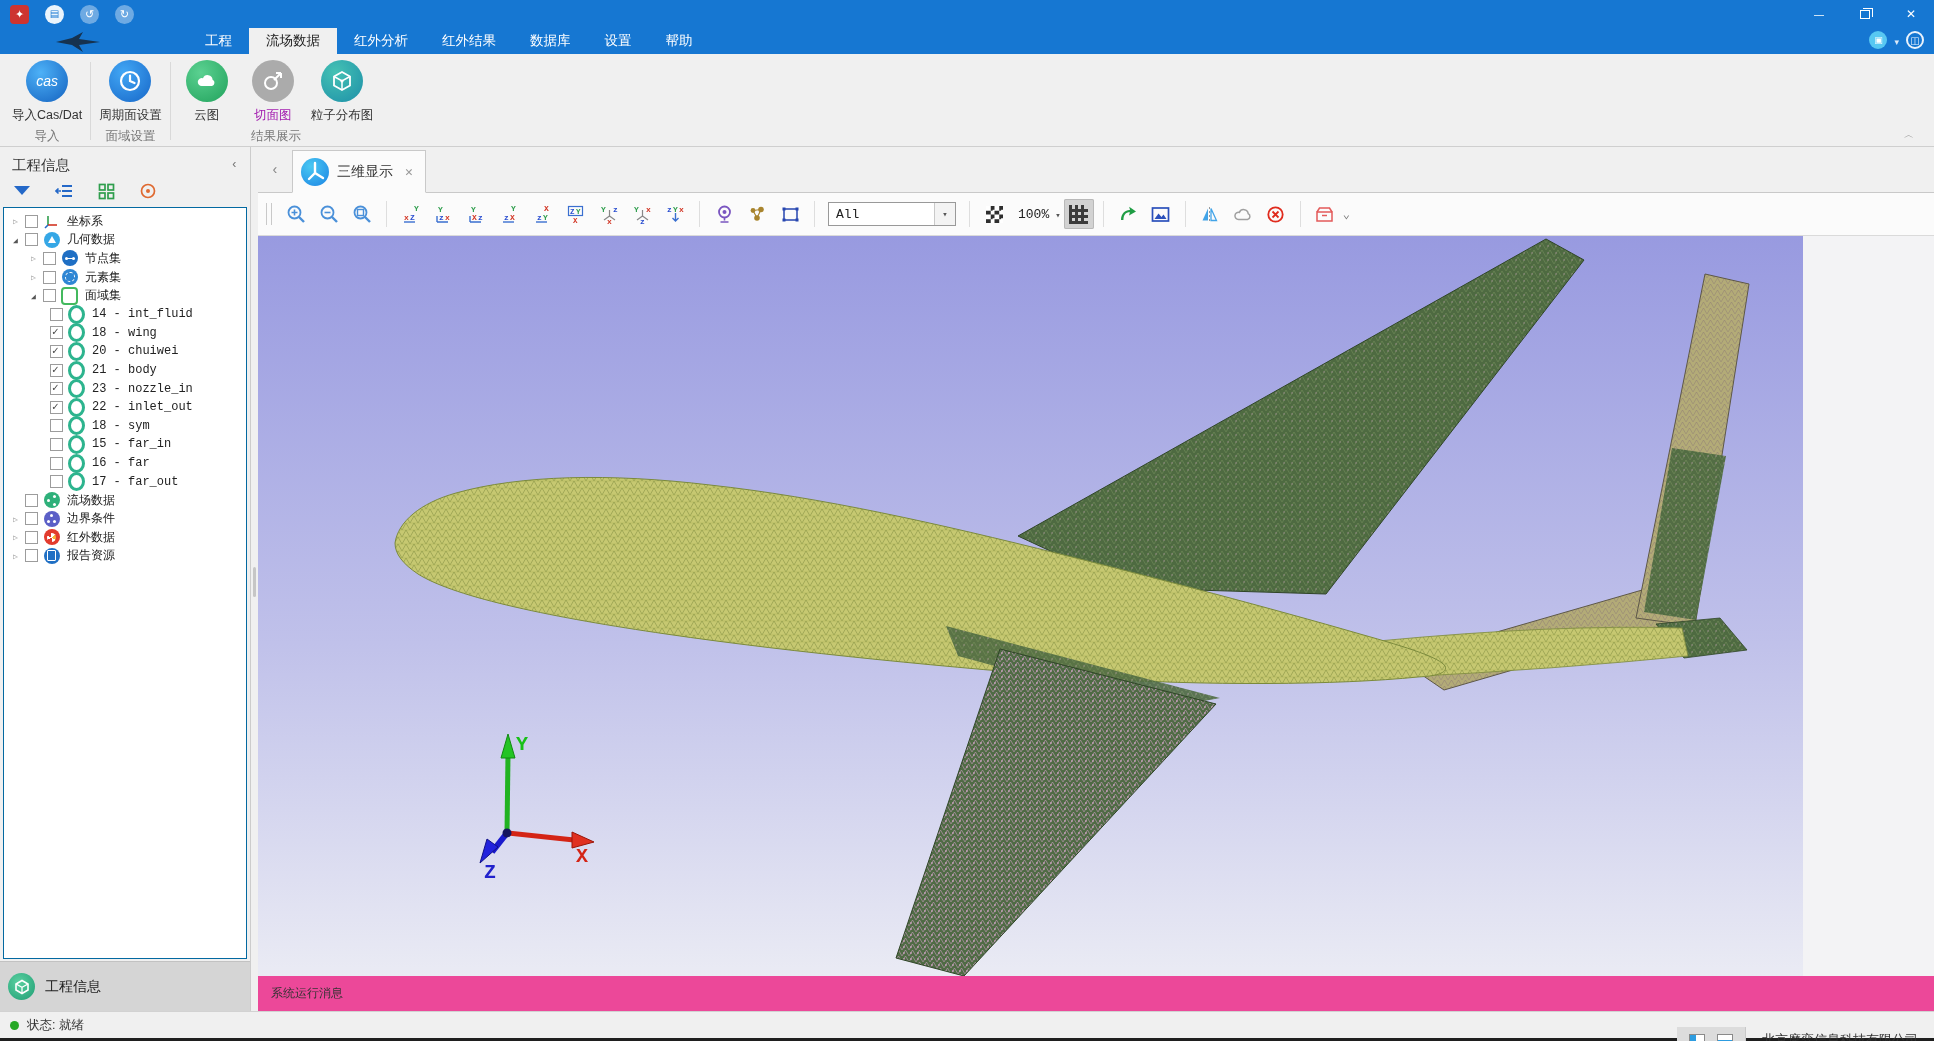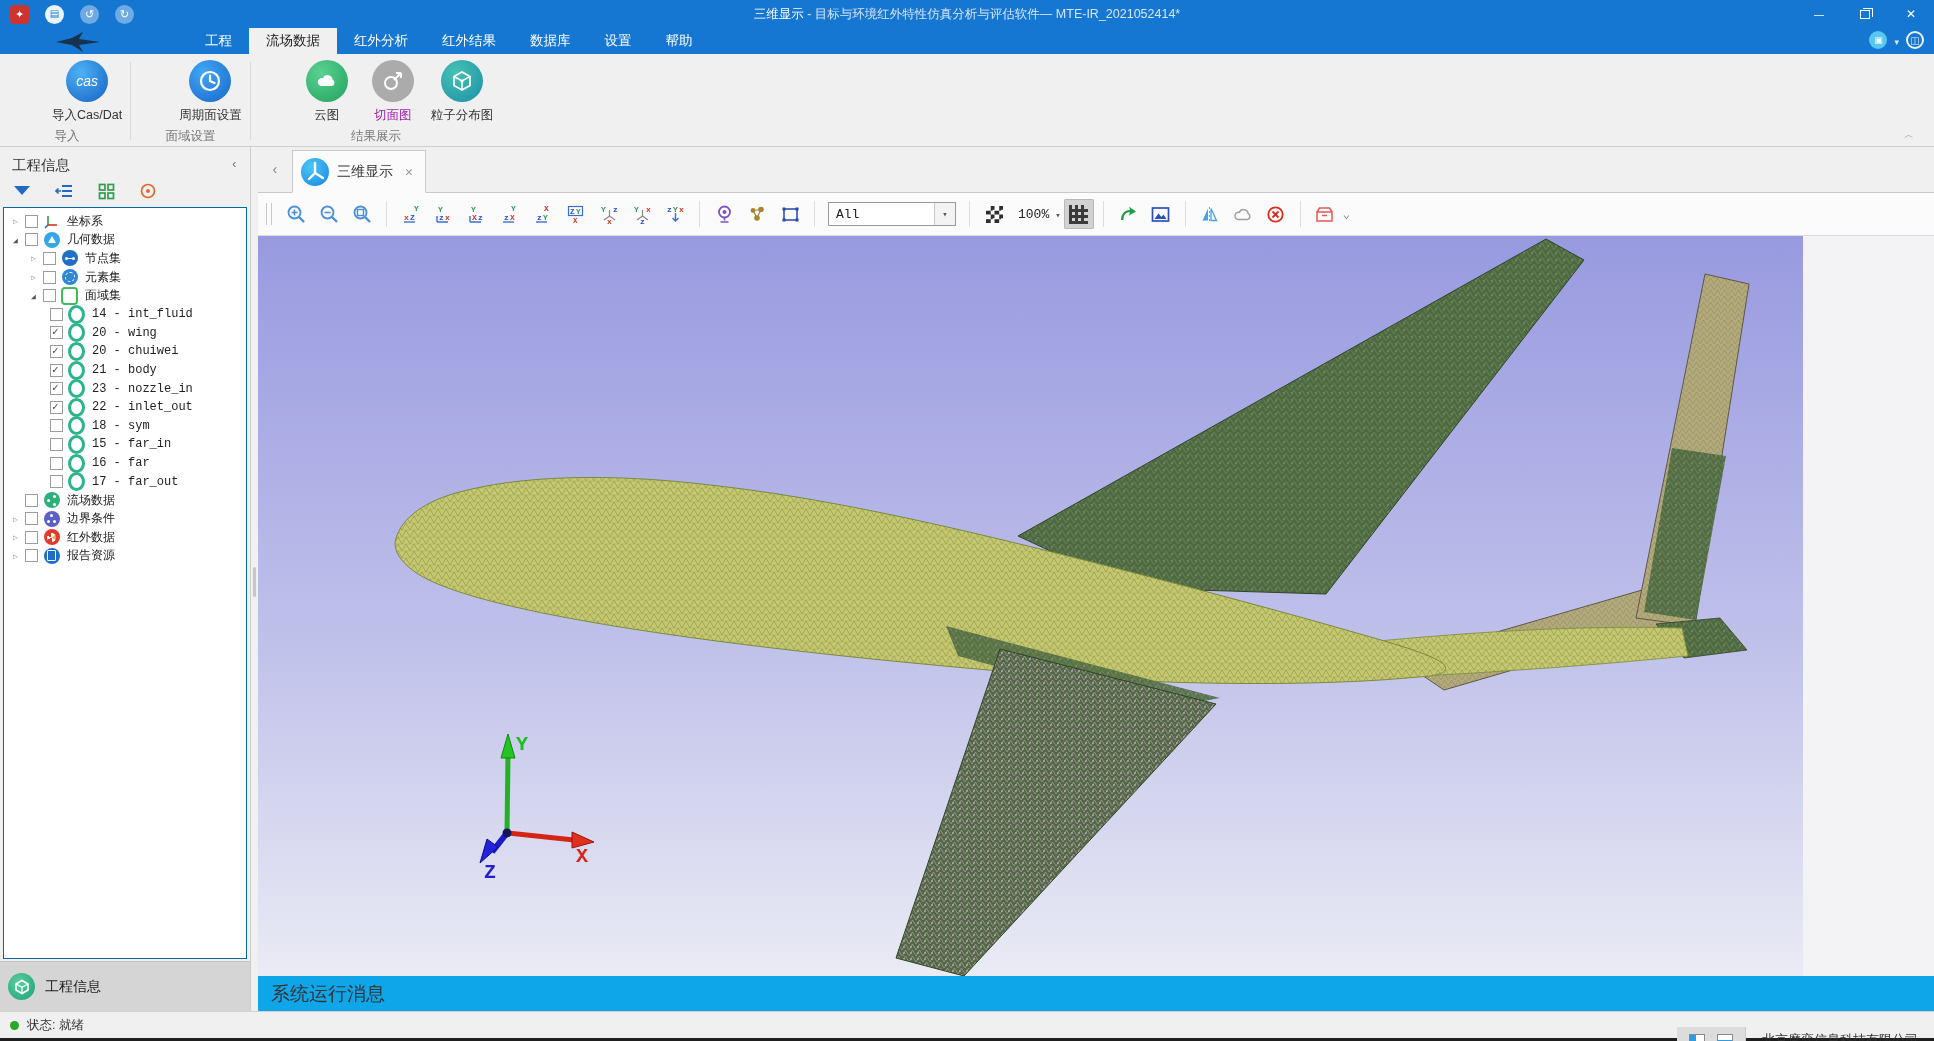--- a/index.html
+++ b/index.html
@@ -35,21 +35,21 @@
   .mb-circ { width:18px; height:18px; border-radius:50%; display:flex; align-items:center; justify-content:center; font-size:9px; }
   .mb-circ.cyan { background:#58c8f2; color:#fff; }
   .mb-circ.cyan::before { content:"▣"; }
   .mb-circ.ring { border:2px solid #eaf3fc; color:#eaf3fc; }
   .mb-circ.ring::before { content:"◫"; font-size:10px; }
   .mb-caret::before { content:"▾"; color:#dce9f8; font-size:9px; }
 
   
   .ribbon { height:93px; background:#f0f0f0; border-bottom:1px solid #cfcfcf; display:flex; padding-left:4px; position:relative; }
   .rgroup { display:flex; flex-direction:column; align-items:center; padding:3px 8px 0; }
-  .rbuttons { display:flex; gap:10px; flex:1; align-items:flex-start;margin-left:40px; }
+  .rbuttons { display:flex; gap:10px; flex:1; align-items:flex-start; }
   .rbtn { display:flex; flex-direction:column; align-items:center; min-width:56px; }
   .ricon { width:42px; height:42px; border-radius:50%; margin-top:3px; display:flex; align-items:center; justify-content:center; color:#fff; }
   .ricon.cas { background:radial-gradient(circle at 35% 30%, #4db1f7, #1462c0); font-style:italic; font-size:14px; }
   .ricon.clock { background:radial-gradient(circle at 35% 30%, #42a7f5, #1767c8); }
   .ricon.cloud { background:radial-gradient(circle at 35% 30%, #5bd191, #21a25c); }
   .ricon.sect { background:#ababab; }
   .ricon.part { background:radial-gradient(circle at 35% 30%, #45c2b4, #1d8fa8); }
   .rlabel { font-size:12.5px; color:#333; margin-top:5px; white-space:nowrap; }
   .rlabel.disabled { color:#a21caf; }
   .rgroup-label { font-size:12.5px; color:#777; padding:4px 0 5px; }
@@ -115,21 +115,21 @@
   .combo-btn::before { content:"▾"; }
   .checker { width:17px; height:17px; background:conic-gradient(#2e2e2e 0 25%,#fff 0 50%,#2e2e2e 0 75%,#fff 0); background-size:8.5px 8.5px; }
   .zoom-label { font-size:13px; color:#222; margin:0 3px 0 6px; }
   .small-caret::before { content:"▾"; color:#555; font-size:9px; }
   .gridicon { width:19px; height:19px;
     background-image:repeating-linear-gradient(0deg,#3b3b3b 0 2.6px,transparent 2.6px 6.2px),repeating-linear-gradient(90deg,#3b3b3b 0 2.6px,transparent 2.6px 6.2px); }
   .chev-down::before { content:"⌄"; color:#777; font-size:12px; }
 
   .content { flex:1; position:relative; background:#f3f3f5; }
   .viewport { position:absolute; left:0; top:0; width:1545px; height:740px; display:block; }
-  .messagebar { height:35px; display:flex; align-items:center; padding-left:13px; font-size:19px; color:#333; background:#0ea5e9; }
+  .messagebar { height:35px; display:flex; align-items:center; padding-left:13px; font-size:12px; color:#333; background:#ec4899; }
 
   
   .statusbar { height:27px; background:#f0f0f0; border-top:1px solid #d2d2d2; display:flex; align-items:center; padding-left:10px; font-size:12.5px; color:#333; }
   .status-dot { width:9px; height:9px; border-radius:50%; background:#27a827; margin-right:8px; }
   .sb-right { margin-left:auto; display:flex; align-items:center; height:100%;margin-top:29px; }
   .layout-toggles { background:#dcdcdc; height:100%; display:flex; align-items:center; gap:12px; padding:0 12px; }
   .lt-ic { width:16px; height:12px; border:1px solid #8a8a8a; background:#fff; position:relative; }
   .lt-ic.left::before { content:""; position:absolute; left:0; top:0; width:6px; height:10px; background:#2d9ce0; }
   .lt-ic.bottom::before { content:""; position:absolute; left:0; bottom:0; width:14px; height:5px; background:#2d9ce0; }
   .sb-divider { width:1px; height:100%; background:#c9c9c9; }
@@ -140,24 +140,20 @@
 </style>
 </head>
 <body>
 
 <div class="titlebar">
   <div class="qat">
     <span class="qbtn app-btn"></span>
     <span class="qbtn file-btn"></span>
     <span class="qbtn undo-btn"></span>
     <span class="qbtn redo-btn"></span>
-  </div>
-  <div class="tb-title">
-    <span class="doc">三维显示</span>
-    <span class="rest">- 目标与环境红外特性仿真分析与评估软件— MTE-IR_2021052414*</span>
   </div>
   <div class="win-controls">
     <span class="wbtn glyph-min"></span>
     <span class="wbtn">
         <span class="glyph-restore"></span>
       </span>
     <span class="wbtn glyph-close"></span>
   </div>
 </div>
 
@@ -323,21 +319,21 @@
         <span class="tlabel">面域集</span>
       </div>
       <div class="trow lvl2">
         <span class="cb"></span>
         <span class="ticon ring-icon"></span>
         <span class="tlabel">14 - int_fluid</span>
       </div>
       <div class="trow lvl2">
         <span class="cb checked"></span>
         <span class="ticon ring-icon"></span>
-        <span class="tlabel">20 - wing</span>
+        <span class="tlabel">18 - wing</span>
       </div>
       <div class="trow lvl2">
         <span class="cb checked"></span>
         <span class="ticon ring-icon"></span>
         <span class="tlabel">20 - chuiwei</span>
       </div>
       <div class="trow lvl2">
         <span class="cb checked"></span>
         <span class="ticon ring-icon"></span>
         <span class="tlabel">21 - body</span>

